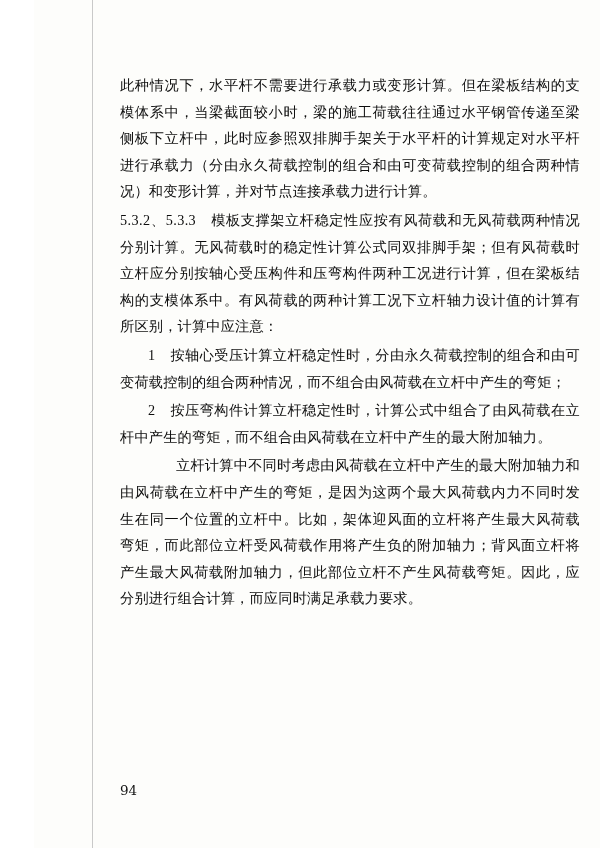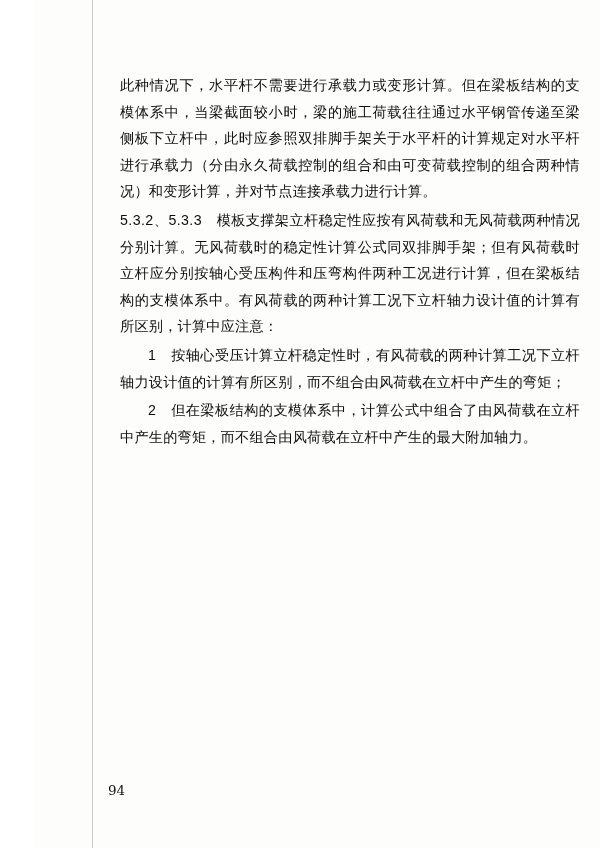--- a/index.html
+++ b/index.html
@@ -41,27 +41,27 @@
     line-height: 26.6px;
     color: #0d0d0d;
     text-align: justify;
     text-justify: inter-ideograph;
     letter-spacing: 0.2px;
   }
   p.ind1 { text-indent: 0; }
   p.ind2 { text-indent: 28px; }
   p.ind3 { text-indent: 56px; }
   .numlabel {
-    font-family: Liberation Sans, sans-serif;
+    font-family: Liberation Serif, serif;
     letter-spacing: 0.4px;
   }
   .gap-above { margin-top: 2px; }
   .folio {
     position: absolute;
-    left: 74px;
+    left: 86px;
     top: 782px;
     font-family: "DejaVu Serif", serif;
     font-size: 13.5px;
     color: #141414;
   }
 </style>
 </head>
 <body>
 
 <div class="page">
@@ -71,25 +71,28 @@
 
     <p class="ind1">
       <span>此种情况下，水平杆不需要进行承载力或变形计算。但在梁板结构的支模体系中，当梁截面较小时，梁的施工荷载往往通过水平钢管传递至梁侧板下立杆中，此时应参照双排脚手架关于水平杆的计算规定对水平杆进行承载力（分由永久荷载控制的组合和由可变荷载控制的组合两种情况）和变形计算，并对节点连接承载力进行计算。</span>
     </p>
 
     <p class="ind1 gap-above">
       <span class="numlabel">5.3.2、5.3.3</span><span>　模板支撑架立杆稳定性应按有风荷载和无风荷载两种情况分别计算。无风荷载时的稳定性计算公式同双排脚手架；但有风荷载时立杆应分别按轴心受压构件和压弯构件两种工况进行计算，但在梁板结构的支模体系中。有风荷载的两种计算工况下立杆轴力设计值的计算有所区别，计算中应注意：</span>
     </p>
 
     <p class="ind2">
-      <span class="numlabel">1</span><span>　按轴心受压计算立杆稳定性时，有风荷载的两种计算工况下立杆轴力设计值的计算有所区别，而不组合由风荷载在立杆中产生的弯矩；</span>
+      <span class="numlabel">1</span><span>　按轴心受压计算立杆稳定性时，分由永久荷载控制的组合和由可变荷载控制的组合两种情况，而不组合由风荷载在立杆中产生的弯矩；</span>
     </p>
 
     <p class="ind2">
-      <span class="numlabel">2</span><span>　但在梁板结构的支模体系中，计算公式中组合了由风荷载在立杆中产生的弯矩，而不组合由风荷载在立杆中产生的最大附加轴力。</span>
+      <span class="numlabel">2</span><span>　按压弯构件计算立杆稳定性时，计算公式中组合了由风荷载在立杆中产生的弯矩，而不组合由风荷载在立杆中产生的最大附加轴力。</span>
     </p>
 
+    <p class="ind3">
+      <span>立杆计算中不同时考虑由风荷载在立杆中产生的最大附加轴力和由风荷载在立杆中产生的弯矩，是因为这两个最大风荷载内力不同时发生在同一个位置的立杆中。比如，架体迎风面的立杆将产生最大风荷载弯矩，而此部位立杆受风荷载作用将产生负的附加轴力；背风面立杆将产生最大风荷载附加轴力，但此部位立杆不产生风荷载弯矩。因此，应分别进行组合计算，而应同时满足承载力要求。</span>
+    </p>
 
 
   </div>
 
   <div class="folio">94</div>
 </div>
 
 </body></html>

